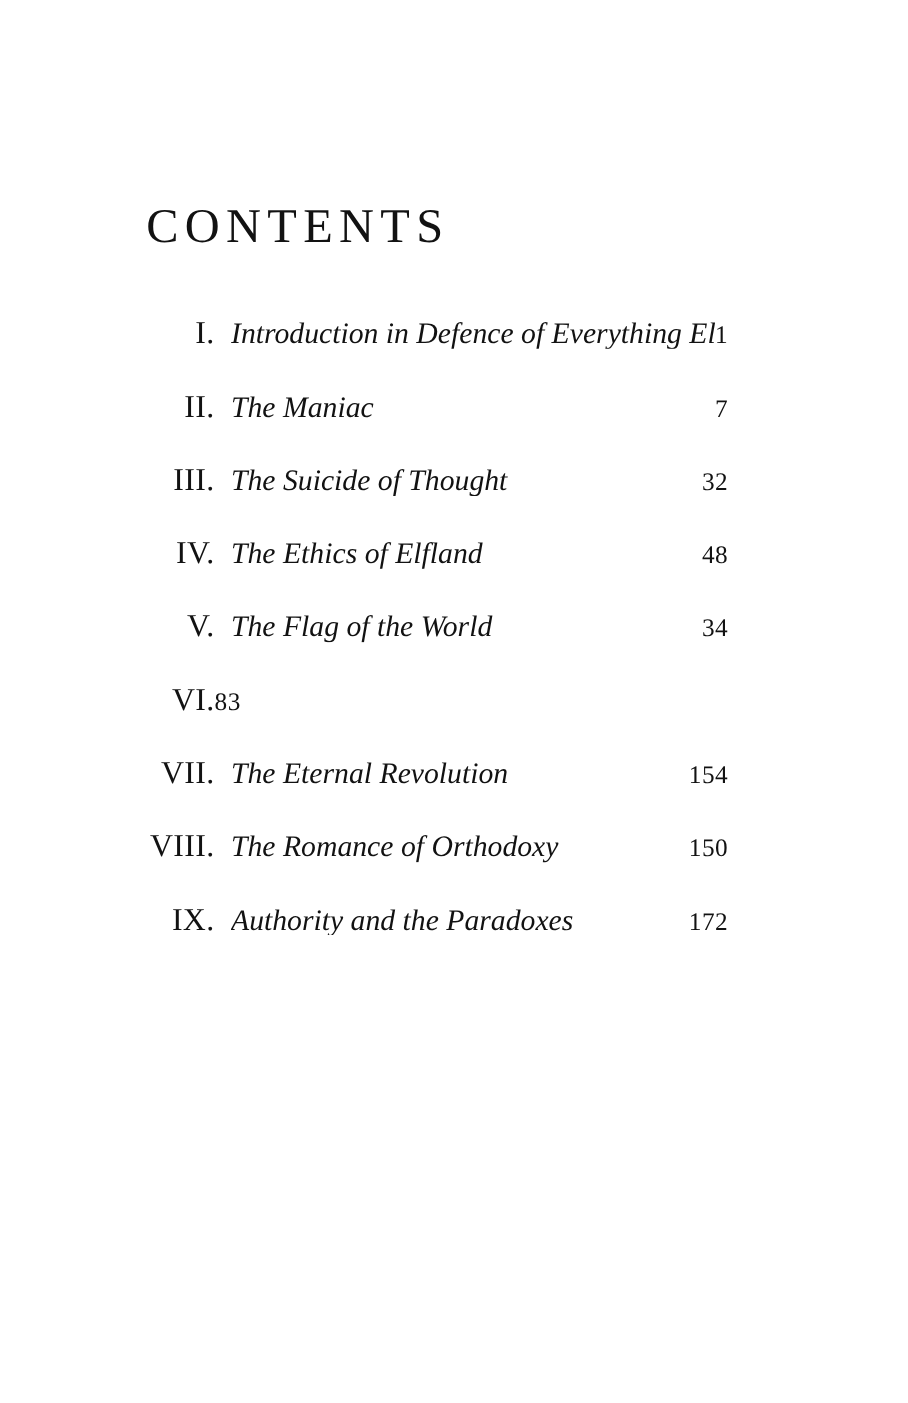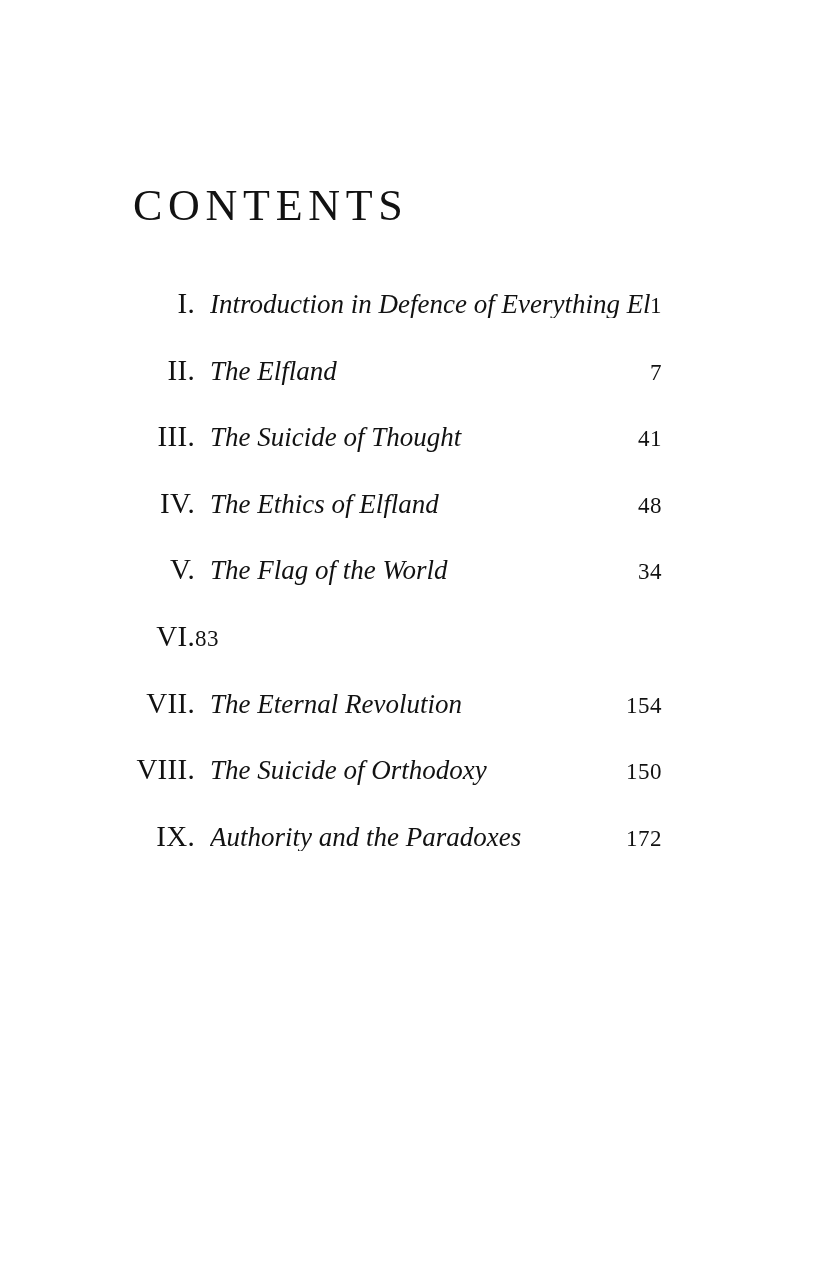--- a/index.html
+++ b/index.html
@@ -76,28 +76,28 @@
   <div class="toc">
 
     <div class="toc-row">
       <span class="numeral">I.</span>
       <span class="chapter-title">Introduction in Defence of Everything Else</span>
       <span class="page-number">1</span>
     </div>
 
     <div class="toc-row">
       <span class="numeral">II.</span>
-      <span class="chapter-title">The Elfland</span>
+      <span class="chapter-title">The Maniac</span>
       <span class="page-number">7</span>
     </div>
 
     <div class="toc-row">
       <span class="numeral">III.</span>
       <span class="chapter-title">The Suicide of Thought</span>
-      <span class="page-number">41</span>
+      <span class="page-number">32</span>
     </div>
 
     <div class="toc-row">
       <span class="numeral">IV.</span>
       <span class="chapter-title">The Ethics of Elfland</span>
       <span class="page-number">48</span>
     </div>
 
     <div class="toc-row">
       <span class="numeral">V.</span>
@@ -111,21 +111,21 @@
     </div>
 
     <div class="toc-row">
       <span class="numeral">VII.</span>
       <span class="chapter-title">The Eternal Revolution</span>
       <span class="page-number">154</span>
     </div>
 
     <div class="toc-row">
       <span class="numeral">VIII.</span>
-      <span class="chapter-title">The Suicide of Orthodoxy</span>
+      <span class="chapter-title">The Romance of Orthodoxy</span>
       <span class="page-number">150</span>
     </div>
 
     <div class="toc-row">
       <span class="numeral">IX.</span>
       <span class="chapter-title">Authority and the Paradoxes</span>
       <span class="page-number">172</span>
     </div>
 
   </div>

